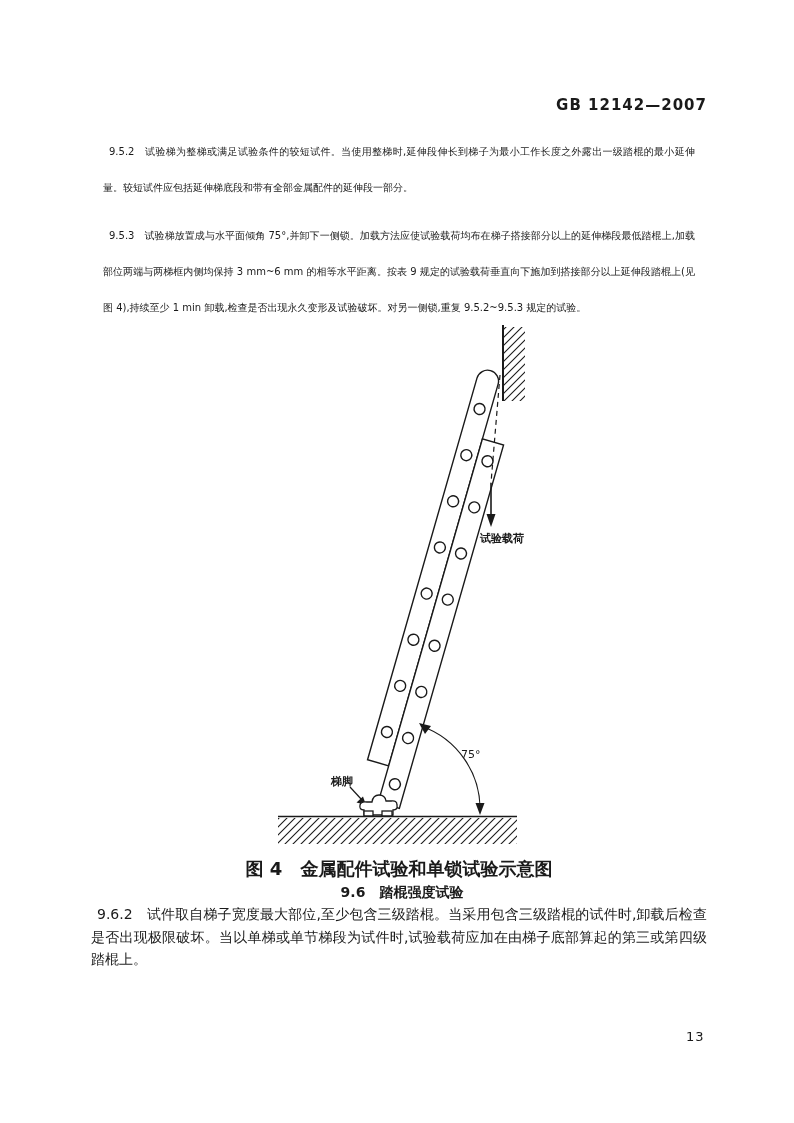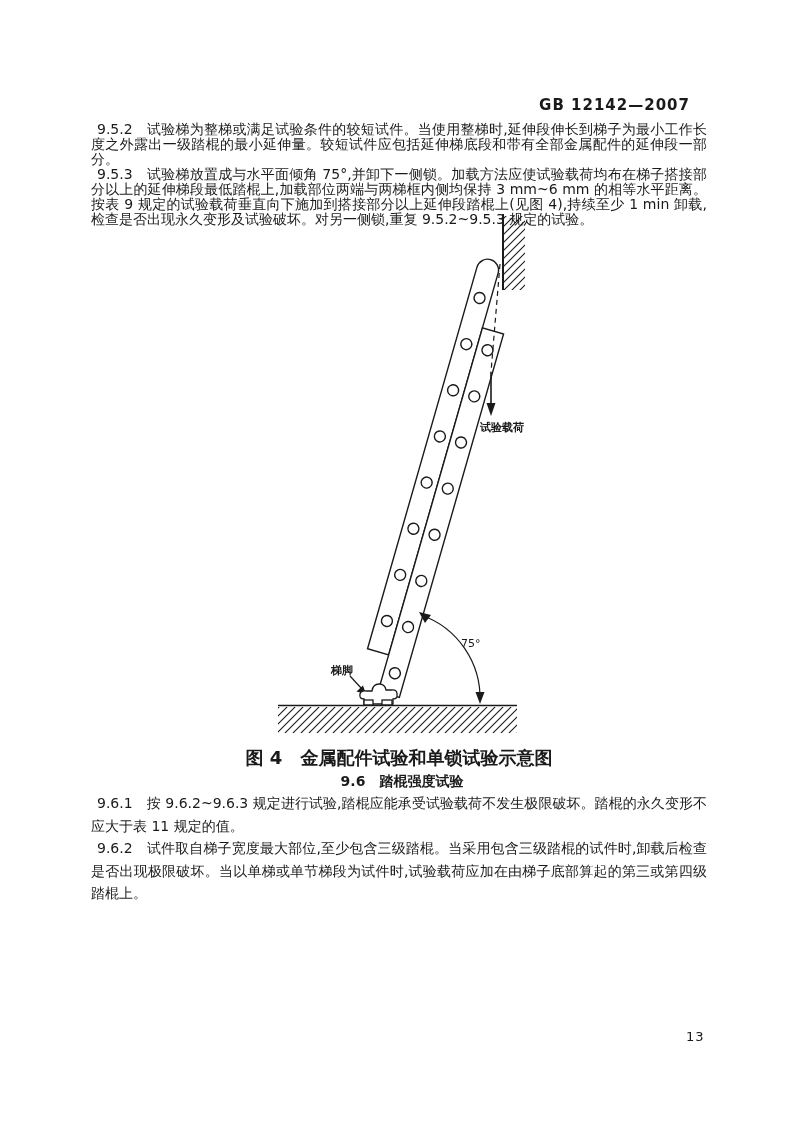--- a/index.html
+++ b/index.html
@@ -3,28 +3,28 @@
 <meta charset="utf-8">
 <style>
   html,body{margin:0;padding:0;}
   body{
     width:794px;height:1123px;position:relative;
     background:#ffffff;color:#1a1a1a;
     font-family:"DejaVu Sans","Liberation Sans",sans-serif;
     overflow:hidden;
   }
   .std-header{
-    position:absolute;top:96px;right:104px;
+    position:absolute;top:96px;right:87px;
     font-size:15px;font-weight:bold;letter-spacing:1px;
   }
   .column{
     position:absolute;left:91px;top:122px;width:616px;
   }
   .para{
-    margin:0;font-size:14px;line-height:15px;
+    margin:12px;font-size:10px;line-height:36px;
     text-align:justify;text-indent:6px;
   }
   .fig-wrap{
     position:relative;height:521px;text-align:center;
   }
   .fig-svg{
     position:absolute;left:177px;top:-19px;
   }
   .fig-caption{
     font-size:18px;font-weight:bold;line-height:20px;
@@ -135,20 +135,19 @@
           <line x1="278" y1="759.5" x2="517" y2="759.5" stroke="#1a1a1a" stroke-width="1.6"></line>
           <rect x="278" y="761" width="239" height="26" fill="url(#hatch)"></rect>
         </g>
       </svg>
     </div>
 
     <div class="fig-caption">图 4　金属配件试验和单锁试验示意图</div>
 
     <h3 class="sec-heading">9.6　踏棍强度试验</h3>
 
-    <p class="para-tight">9.6.1　按 9.6.2~9.6.3 规定进行试验,踏棍应能承受试验载荷不发生极限破坏。踏棍的永久变形不应大于表 11 规定的值。</p>
     <p class="para-tight">9.6.2　试件取自梯子宽度最大部位,至少包含三级踏棍。当采用包含三级踏棍的试件时,卸载后检查是否出现极限破坏。当以单梯或单节梯段为试件时,试验载荷应加在由梯子底部算起的第三或第四级踏棍上。</p>
 
   </div>
 
   <div class="page-num">13</div>
 
 </div>
 
 </body></html>

